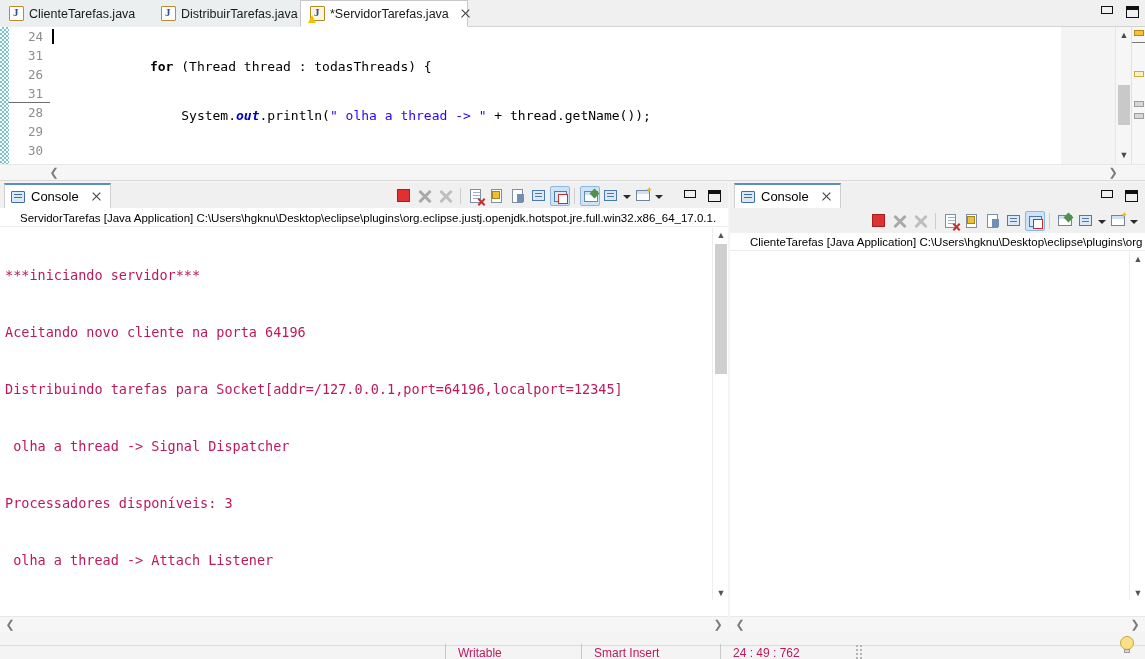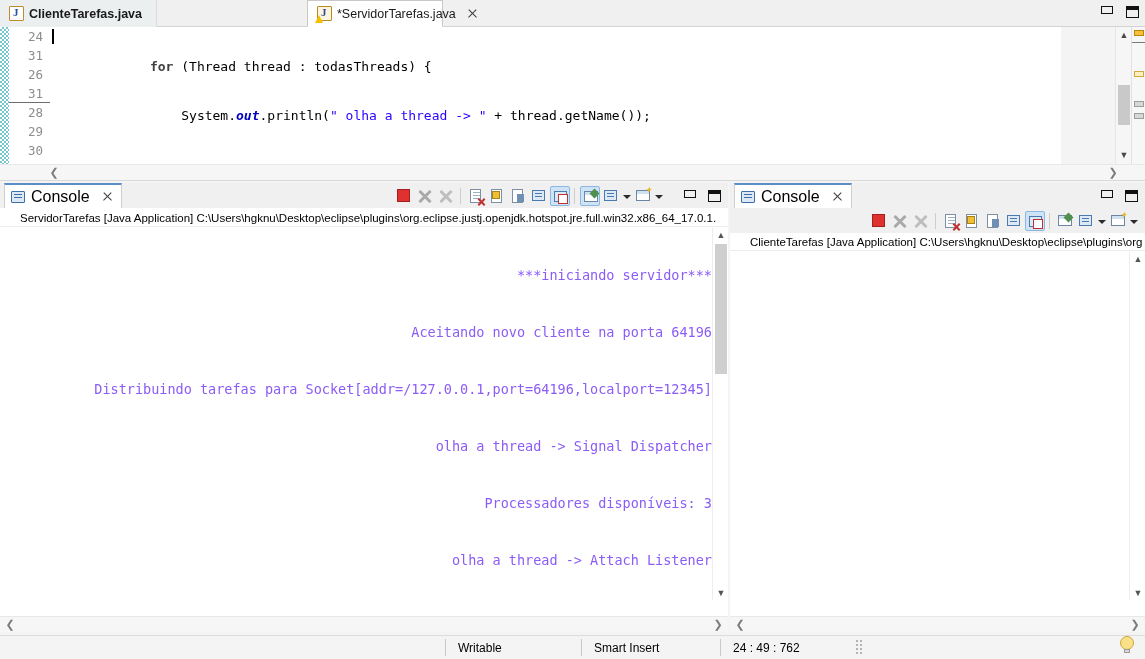--- a/index.html
+++ b/index.html
@@ -105,21 +105,21 @@
   .code-line { height: 19px; line-height: 19px; padding-left: 6px; }
   .code-line.cur {
     background: #eef3fb;
     border-top: 1px solid #dbe6f5; border-bottom: 1px solid #dbe6f5;
     height: 19px; line-height: 17px;
   }
   .caret {
     position: absolute; left: 52px; top: 2px; width: 1.6px; height: 15px;
     background: #000;
   }
-  .kw { color: #404040; font-weight: bold; }
+  .kw { color: #000000; font-weight: bold; }
   .str { color: #2a00ff; }
   .stat { font-style: italic; }
   .fld { color: #0000c0; font-weight: bold; font-style: italic; }
   .pln { color: #000; }
 
   
   .ed-vscroll {
     position: absolute; right: 14px; top: 27px; width: 16px; height: 137px;
     background: #f6f6f6; border-left: 1px solid #e6e6e6;
   }
@@ -162,21 +162,21 @@
     position: absolute; left: 0; top: 0; height: 25px; width: 100%;
     background: #f0f0f0;
   }
   .ptab {
     position: absolute; left: 4px; top: 0; height: 25px;
     display: flex; align-items: center; gap: 6px;
     padding: 0 8px 0 6px;
     background: #ffffff;
     border-top: 2px solid #5a8ec7;
     border-left: 1px solid #cfcfcf; border-right: 1px solid #cfcfcf;
-    font-size: 16px;
+    font-size: 13px;
   }
   .console-icon {
     width: 14px; height: 12px; border: 1.5px solid #3d6ea5;
     background: #dce8f4; border-radius: 1px; position: relative; flex: 0 0 auto;
   }
   .console-icon::before {
     content: ""; position: absolute; left: 2px; top: 2px; width: 8px; height: 1.3px;
     background: #3d6ea5; box-shadow: 0 3px 0 #3d6ea5;
   }
   .panel-winbtns { position: absolute; right: 7px; top: 7px; display: flex; gap: 12px; }
@@ -203,44 +203,44 @@
     position: absolute; left: 0; height: 18px; width: 100%;
     font-size: 11.5px; color: #000; background: #ffffff;
     padding-left: 20px; line-height: 18px;
     white-space: nowrap; overflow: hidden;
     border-bottom: 1px solid #ececec;
   }
   .console-out {
     position: absolute; left: 0; right: 0;
     background: #ffffff; overflow: hidden;
     font-family: "DejaVu Sans Mono", monospace;
-    font-size: 13.5px; color: #8b5cf6; line-height: 19px;
-    padding-left: 5px; white-space: pre; text-align: right;
+    font-size: 13.5px; color: #be185d; line-height: 19px;
+    padding-left: 5px; white-space: pre;
   }
   .cscroll-v {
     position: absolute; top: 0; right: 0; width: 16px;
     background: #ffffff; border-left: 1px solid #ededed;
   }
   .cscroll-v .arw {
     position: absolute; left: 0; width: 16px; height: 14px;
     text-align: center; line-height: 14px; font-size: 9px; color: #555;
   }
   .cscroll-v .thumb {
     position: absolute; left: 2px; width: 12px; background: #cfcfcf;
   }
   .cscroll-h {
     position: absolute; left: 0; height: 16px;
     background: #f6f6f6; border-top: 1px solid #e8e8e8;
   }
 
   
   .statusbar {
-    position: absolute; left: 0; bottom: 0; width: 1145px; height: 24px;
+    position: absolute; left: 0; bottom: 0; width: 1145px; height: 14px;
     background: #f4f4f4; border-top: 1px solid #dcdcdc;
-    display: flex; align-items: center; font-size: 12px; color: #000000;
+    display: flex; align-items: center; font-size: 12px; color: #be185d;
   }
   .sb-cell { padding: 0 12px; height: 18px; line-height: 18px; }
   .sb-div { width: 1px; height: 17px; background: #c9c9c9; }
   .sb-grip {
     width: 9px; height: 17px; margin-left: 14px;
     background-image: radial-gradient(#b4b4b4 40%, transparent 41%);
     background-size: 4px 4px;
   }
   .bulb {
     position: absolute; right: 10px; bottom: 5px; width: 16px; height: 18px;
@@ -301,27 +301,31 @@
   .ic-newwin::after { content:"✦"; position:absolute; right:-3px; top:-6px; font-size:9px;
              color:#e8b92a; }
 </style>
 </head>
 <body>
 
 <div id="app">
 
   <div class="editor-tabbar">
 
-    <div class="tab inactive" style="left:0; width:157px;font-weight:bold;">
+    <div class="tab inactive" style="left:0; width:184px;">
       <span class="java-icon"></span>
       <span>ClienteTarefas.java</span>
     </div>
 
-
-    <div class="tab active" style="left:307px; width:136px;">
+    <div class="tab inactive" style="left:152px; width:160px;">
+      <span class="java-icon"></span>
+      <span>DistribuirTarefas.java</span>
+    </div>
+
+    <div class="tab active" style="left:300px; width:168px;">
       <span class="java-icon warn"></span>
       <span>*ServidorTarefas.java</span>
       <span class="tab-close"></span>
     </div>
 
     <div class="win-btns">
       <span class="win-min"></span>
       <span class="win-max"></span>
     </div>
   </div>

